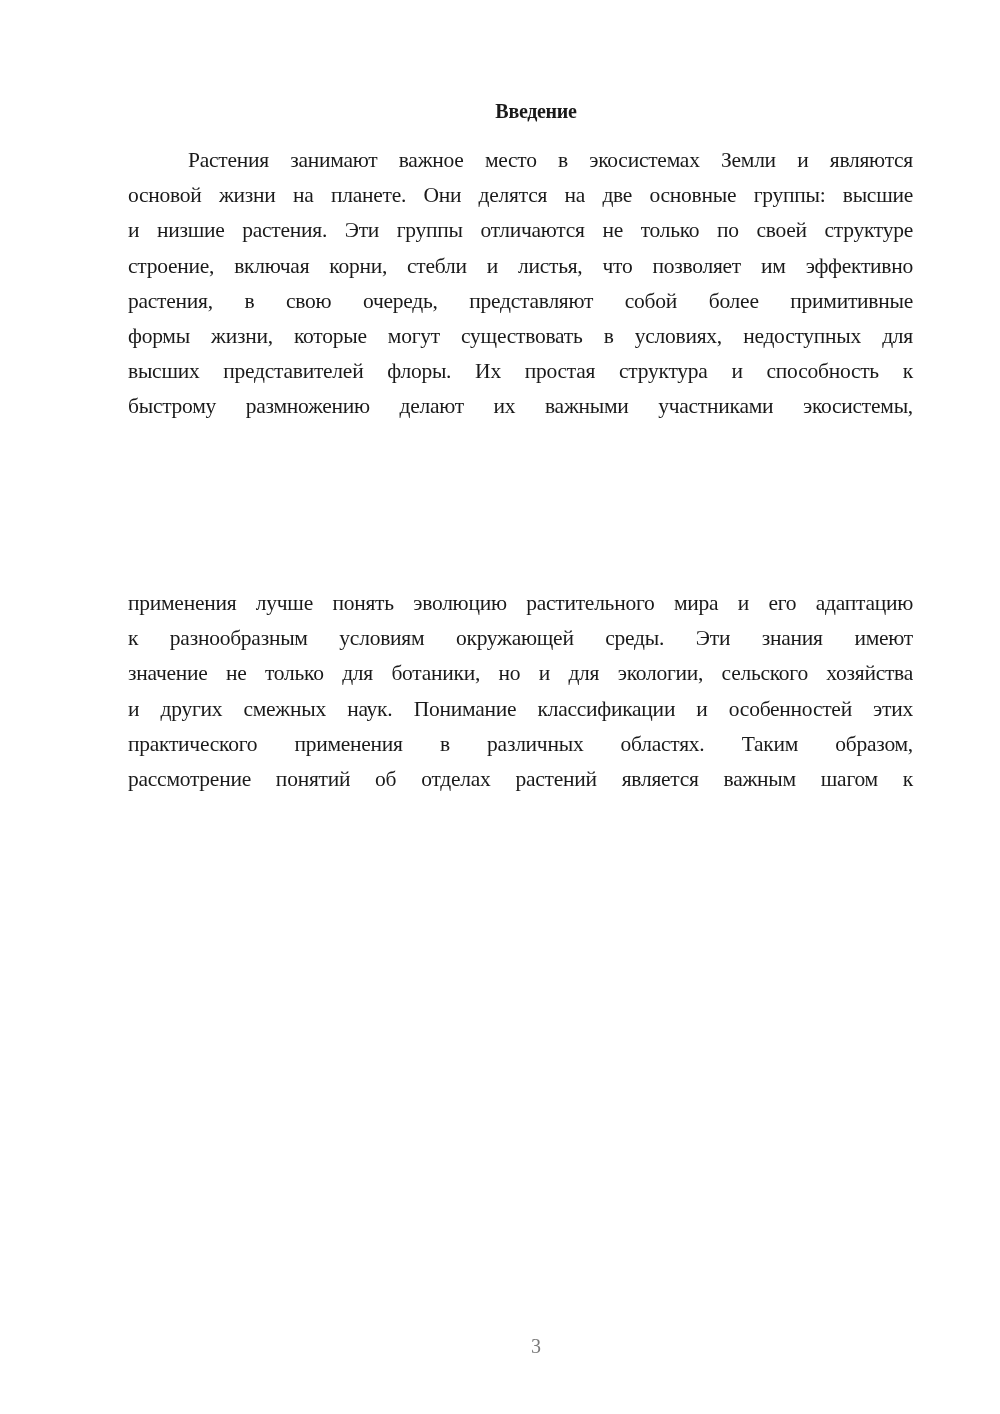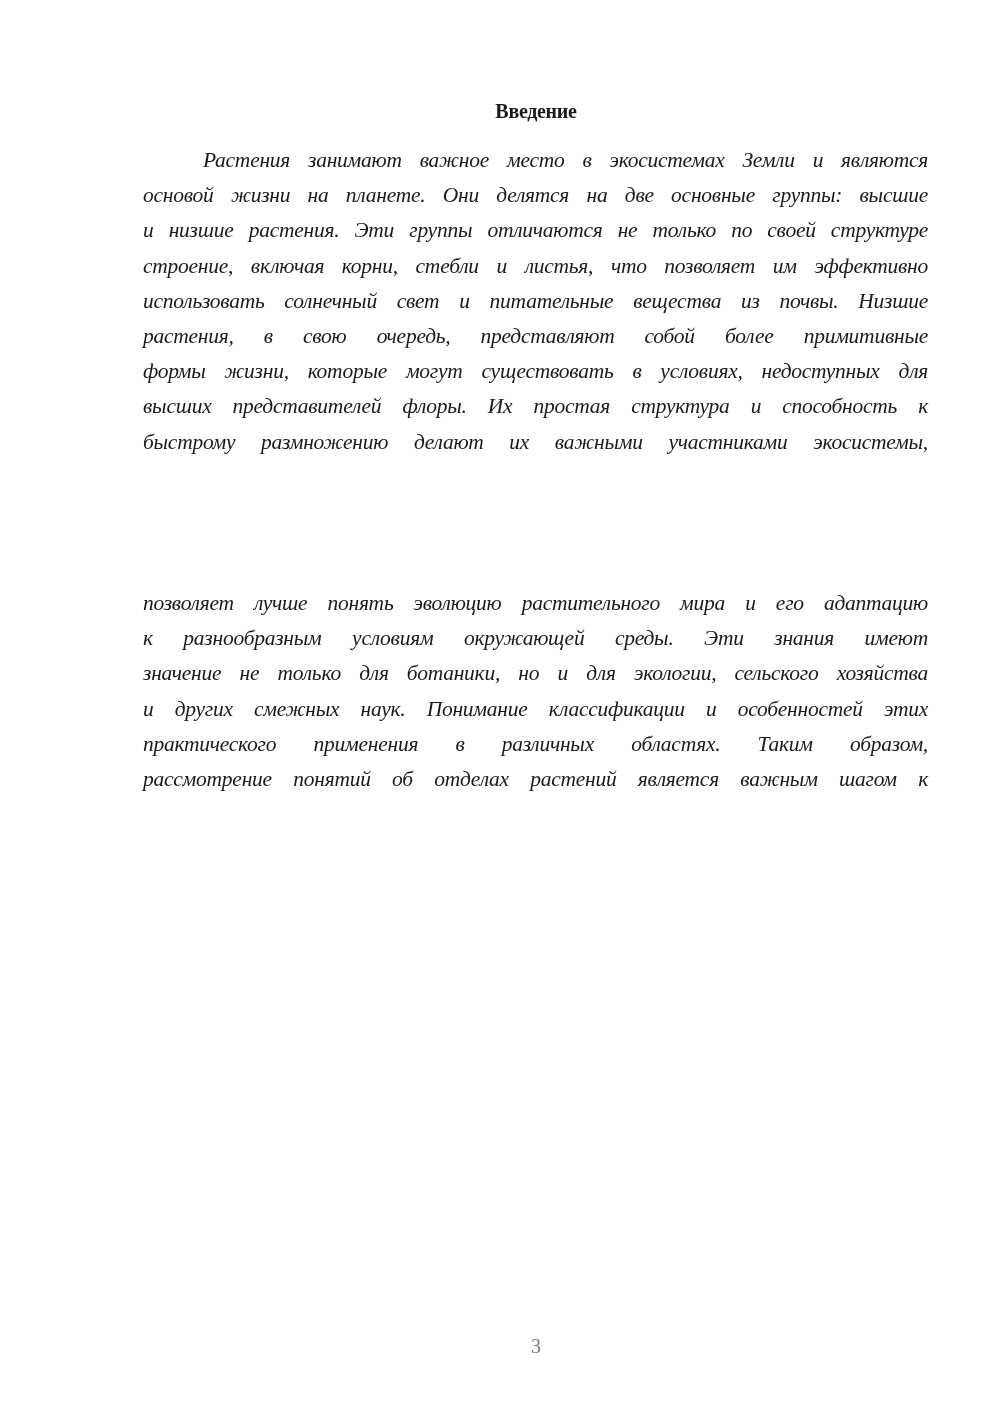--- a/index.html
+++ b/index.html
@@ -28,23 +28,22 @@
       width: 1072px;
       top: 97px;
       text-align: center;
       font-weight: bold;
       font-size: 20px;
       line-height: 28px;
       letter-spacing: -0.3px;
     }
     .para {
       position: absolute;
-      left: 143px;
+      left: 128px;
       width: 785px;
-      font-style: italic;
     }
     .line {
       display: block;
       height: 35.2px;
       line-height: 35.2px;
       font-size: 21.5px;
       text-align: justify;
       text-align-last: justify;
       white-space: nowrap;
       letter-spacing: -0.25px;
@@ -88,29 +87,28 @@
 
 <div class="page">
 
   <div class="heading">Введение</div>
 
   <div class="para p1">
     <div class="line first"><span class="t">Растения занимают важное место в экосистемах Земли и являются</span></div>
     <div class="line"><span class="t">основой жизни на планете. Они делятся на две основные группы: высшие</span></div>
     <div class="line"><span class="t">и низшие растения. Эти группы отличаются не только по своей структуре</span></div>
     <div class="line"><span class="t">строение, включая корни, стебли и листья, что позволяет им эффективно</span></div>
-    <div class="line"><span class="t">использовать солнечный свет и питательные вещества из почвы. Низшие</span></div>
     <div class="line"><span class="t">растения, в свою очередь, представляют собой более примитивные</span></div>
     <div class="line"><span class="t">формы жизни, которые могут существовать в условиях, недоступных для</span></div>
     <div class="line"><span class="t">высших представителей флоры. Их простая структура и способность к</span></div>
     <div class="line"><span class="t">быстрому размножению делают их важными участниками экосистемы,</span></div>
   </div>
 
   <div class="para p2">
-    <div class="line"><span class="t">позволяет лучше понять эволюцию растительного мира и его адаптацию</span></div>
+    <div class="line"><span class="t">применения лучше понять эволюцию растительного мира и его адаптацию</span></div>
     <div class="line"><span class="t">к разнообразным условиям окружающей среды. Эти знания имеют</span></div>
     <div class="line"><span class="t">значение не только для ботаники, но и для экологии, сельского хозяйства</span></div>
     <div class="line"><span class="t">и других смежных наук. Понимание классификации и особенностей этих</span></div>
     <div class="line"><span class="t">практического применения в различных областях. Таким образом,</span></div>
     <div class="line"><span class="t">рассмотрение понятий об отделах растений является важным шагом к</span></div>
   </div>
 
   <div class="page-number">3</div>
 
 </div>

